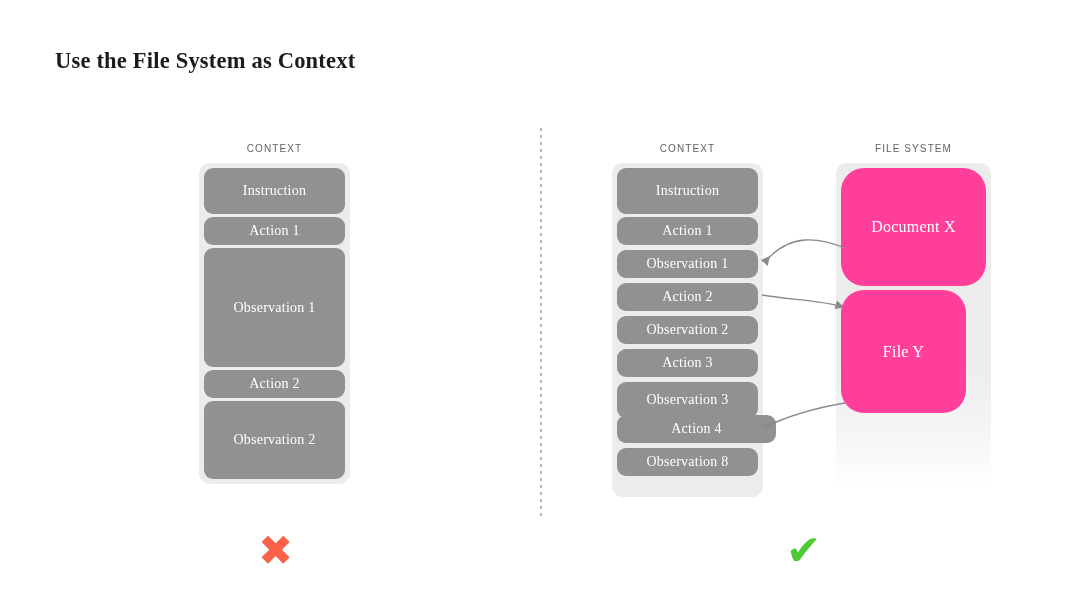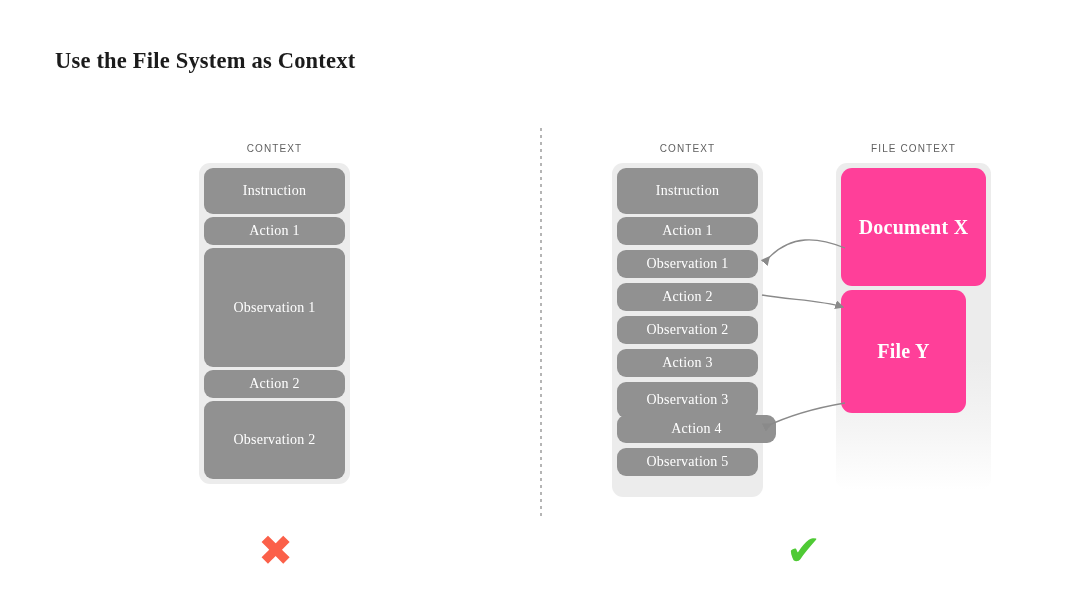--- a/index.html
+++ b/index.html
@@ -76,23 +76,22 @@
     display: flex;
     align-items: center;
     justify-content: center;
     font-family: "Liberation Serif", serif;
     font-size: 14px;
     letter-spacing: 0.25px;
     box-sizing: border-box;
   }
   .block.pink {
     background: #ff3f99;
-    border-radius: 11px;
-    font-size: 20px;
-    font-weight: bold;
+    border-radius: 23px;
+    font-size: 16px;
   }
 
   
   .verdict {
     position: absolute;
     font-size: 42px;
     line-height: 1;
     font-family: "DejaVu Sans", sans-serif;
     font-weight: bold;
     user-select: none;
@@ -161,29 +160,29 @@
       <div class="block" style="left: 5px; top: 186px; width: 141px; height: 28px;">
         <span>Action 3</span>
       </div>
       <div class="block" style="left: 5px; top: 219px; width: 141px; height: 36px;">
         <span>Observation 3</span>
       </div>
       <div class="block" style="left: 5px; top: 252px; width: 159px; height: 28px;">
         <span>Action 4</span>
       </div>
       <div class="block" style="left: 5px; top: 285px; width: 141px; height: 28px;">
-        <span>Observation 5</span>
+        <span>Observation 8</span>
       </div>
     </div>
 </div>
 
 <div class="verdict check" style="left:786px; top:530px;">✔</div>
 
 <div class="column" id="fs-col" style="left:836px; top:143px; width:155px;">
-  <div class="col-header">FILE CONTEXT</div>
+  <div class="col-header">FILE SYSTEM</div>
   <div class="stack fade" id="fs-stack" style="height:327px;">
       <div class="block pink" style="left: 5px; top: 5px; width: 145px; height: 118px;">
         <span>Document X</span>
       </div>
       <div class="block pink" style="left: 5px; top: 127px; width: 125px; height: 123px;">
         <span>File Y</span>
       </div>
     </div>
 </div>
 

